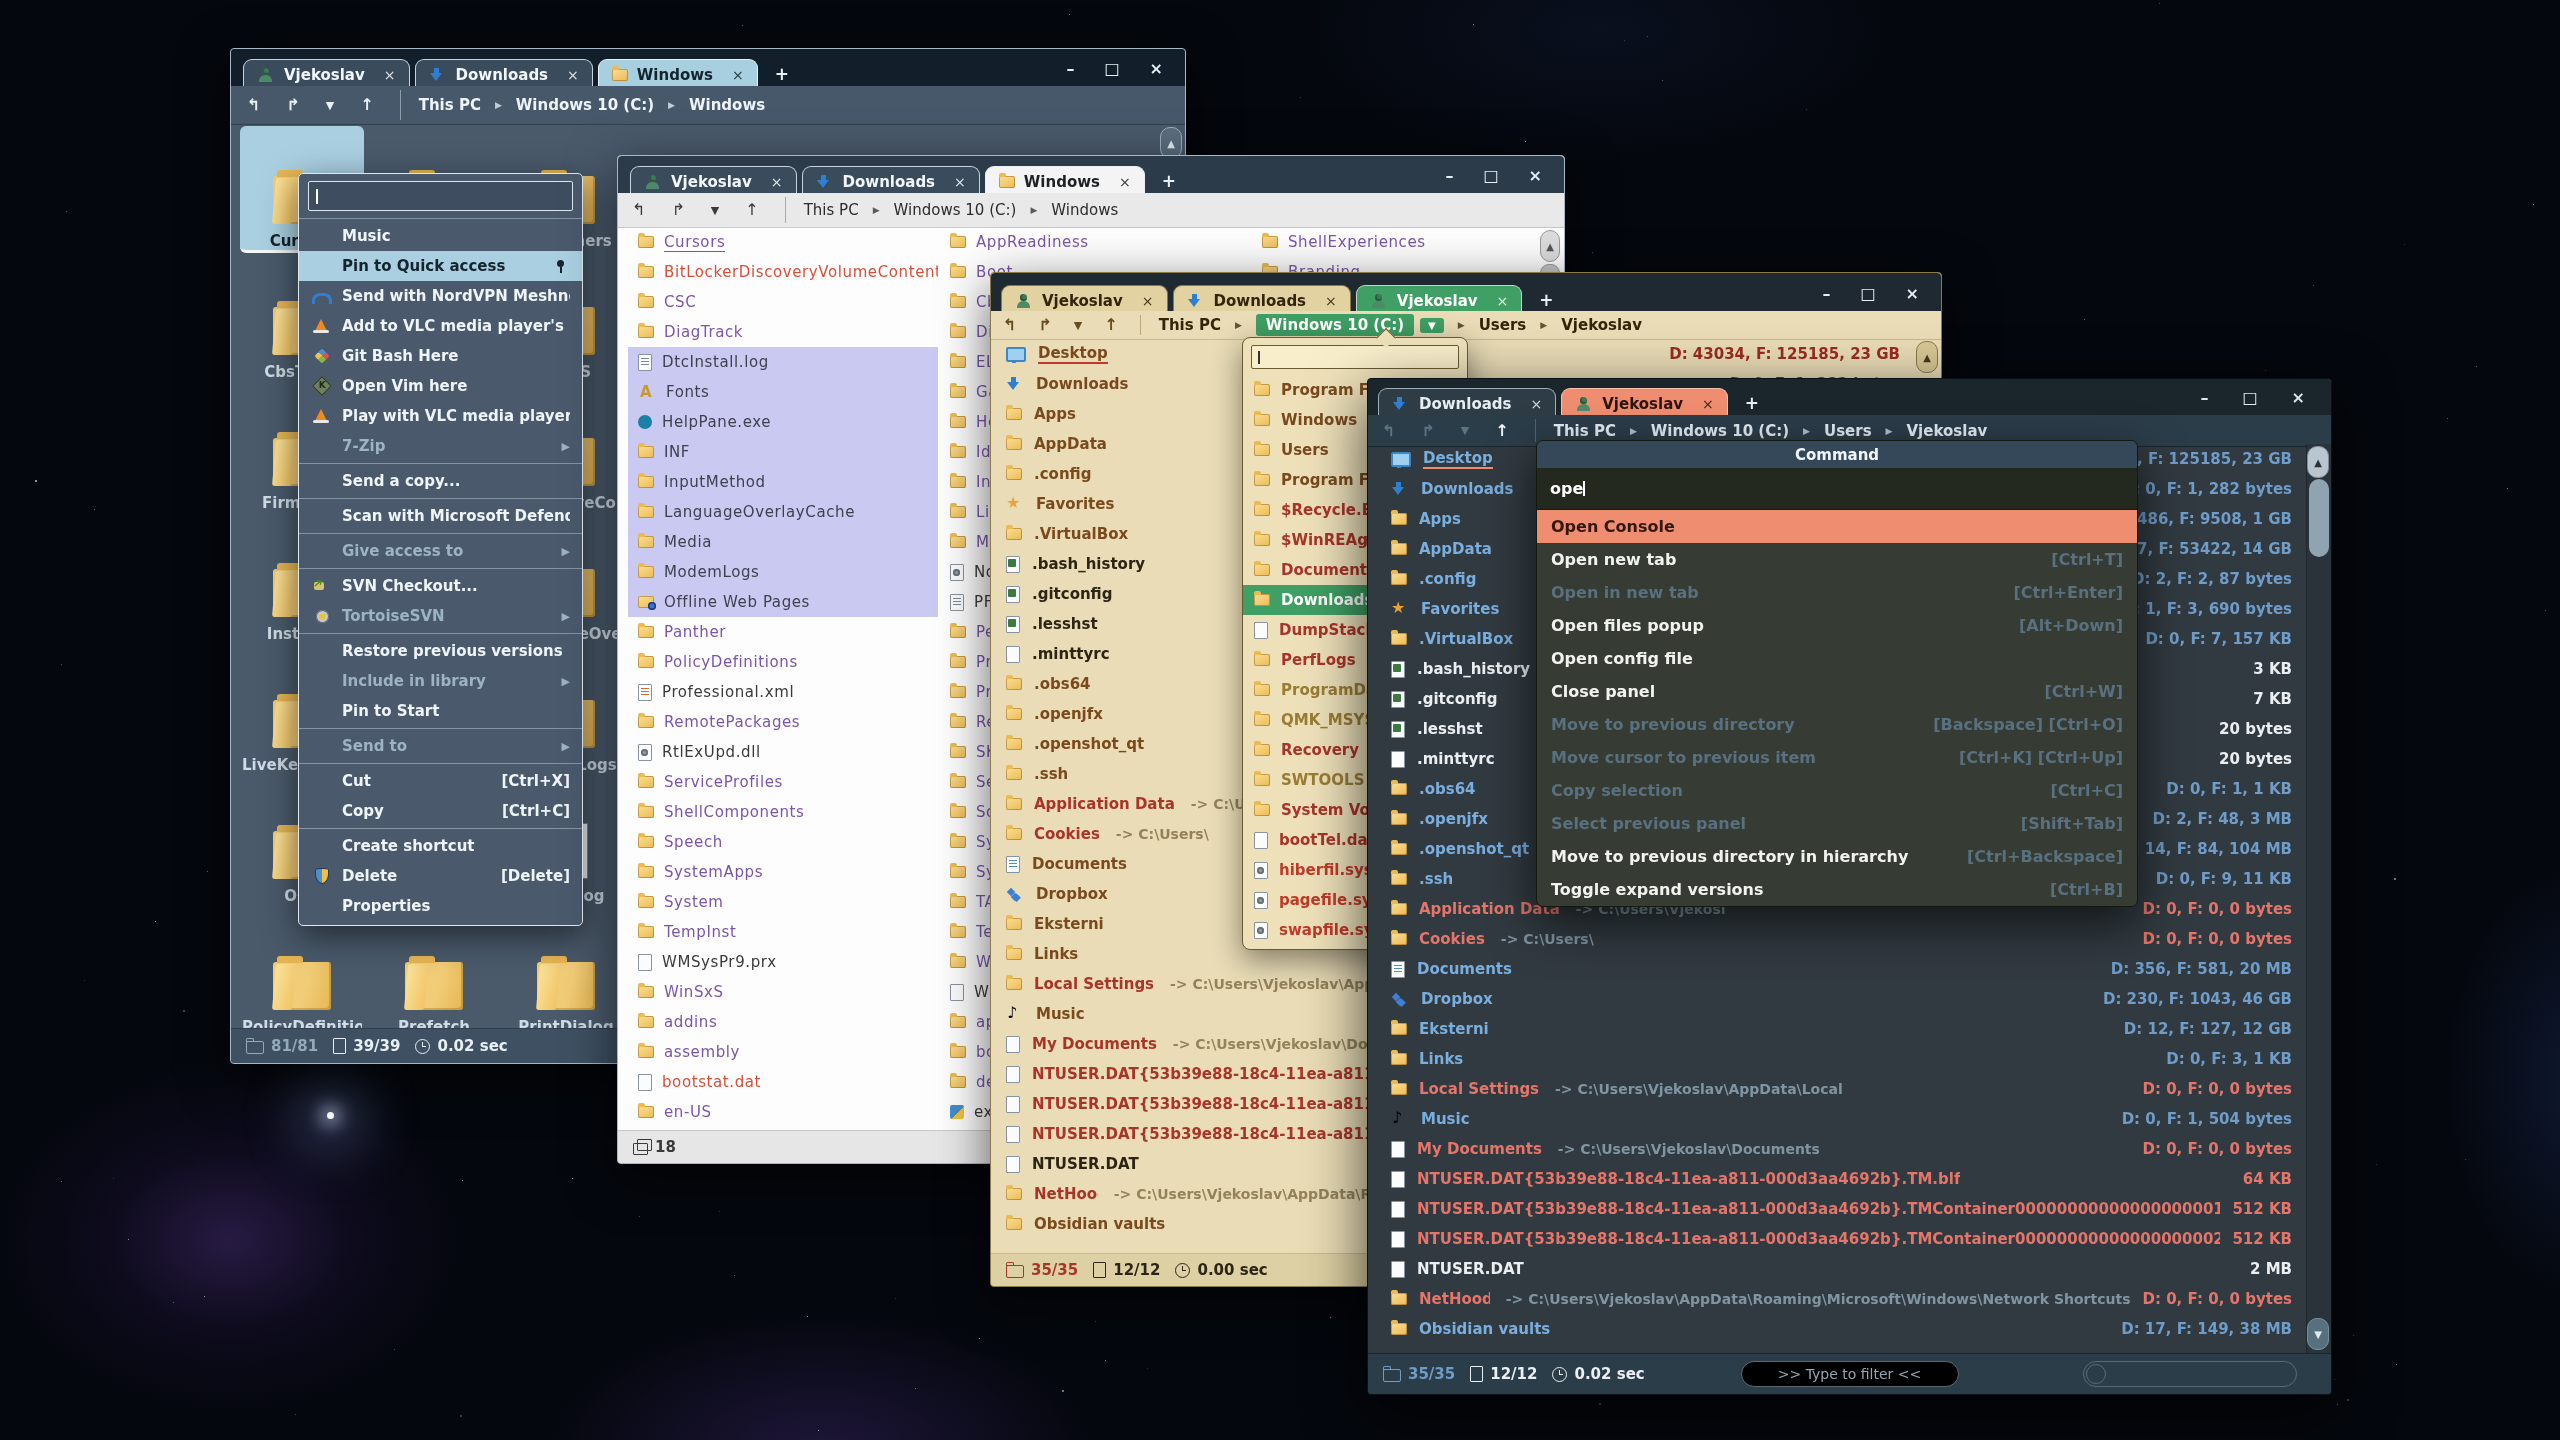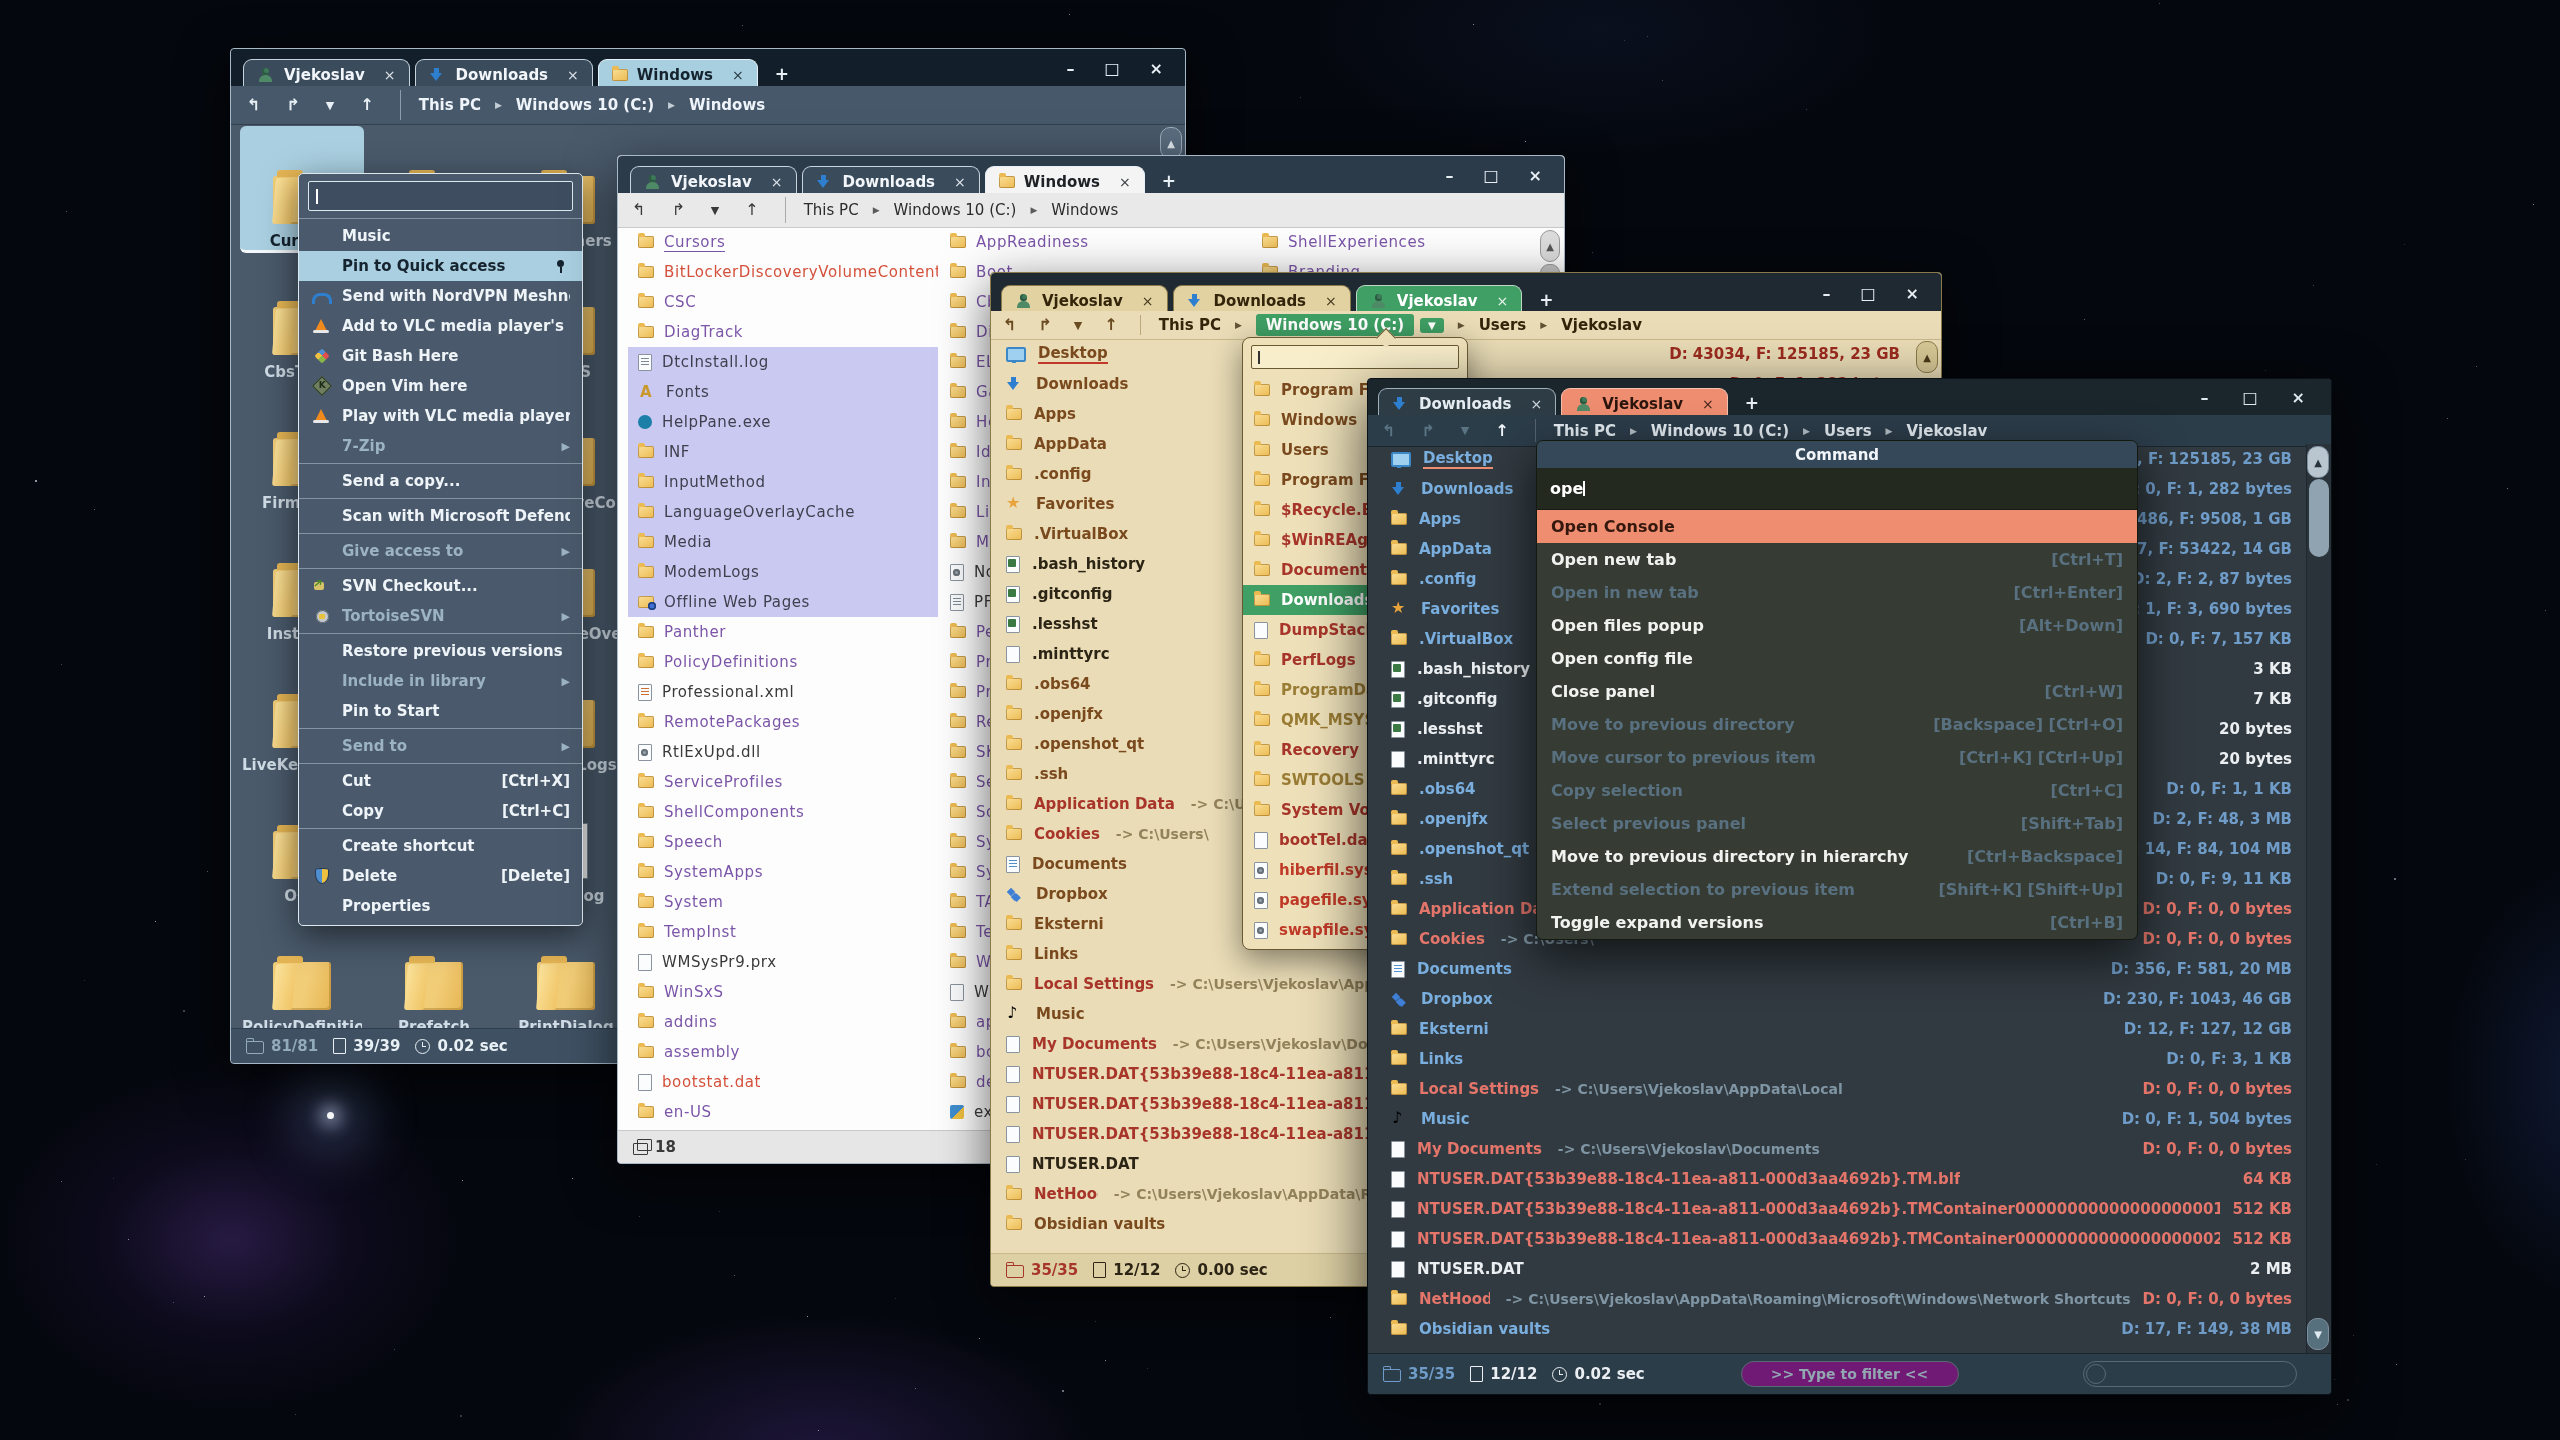--- a/index.html
+++ b/index.html
@@ -210,22 +210,22 @@
   #w4list .sz.c-folder{color:#6f9cc8;}
   #w4list .sz.c-dotfile,#w4list .sz.c-file{color:#eceff2;}
   #w4list .sz.c-junction,#w4list .sz.c-sysfile{color:#e4756a;}
   #w4list .underline .nm{border-bottom:2px solid #ef8d70;}
   #w4lane{position:absolute;right:0;top:65px;bottom:41px;width:24px;background:#2a333a;border-left:1px solid #1f282e;}
   #win4 .scroll-up{right:2px;top:67px;background:#b9c6cf;color:#2a333a;border:1px solid #7d8f9f;}
   #w4thumb{position:absolute;right:2px;top:100px;width:20px;height:78px;background:#8fa3b0;border-radius:10px;}
   #win4 .scroll-down{right:2px;bottom:44px;background:#57707e;color:#dfe9f0;border:1px solid #7d8f9f;}
   #win4 .statusbar{height:40px;background:#2c3d4a;border-top:1px solid #1a262e;color:#eceff2;}
   #win4 .stgroup.dirs{color:#6f9cc8;}
-  #w4filter{position:absolute;left:50%;transform:translateX(-50%);top:7px;width:216px;height:24px;background:#701a75;
-    border:1px solid #5a6a74;border-radius:13px;color:#93a7b2;font-size:14px;font-weight:700;display:flex;align-items:center;justify-content:center;}
+  #w4filter{position:absolute;left:50%;transform:translateX(-50%);top:7px;width:216px;height:24px;background:#000000;
+    border:1px solid #5a6a74;border-radius:13px;color:#93a7b2;font-size:14px;font-weight:400;display:flex;align-items:center;justify-content:center;}
   #w4track{position:absolute;right:34px;top:7px;width:212px;height:24px;border:1px solid #5a6a74;border-radius:13px;}
   #w4track::before{content:"";position:absolute;left:2px;top:2px;width:18px;height:18px;border-radius:50%;border:1px solid #5a6a74;}
 
   
   #palette{position:absolute;left:1536px;top:440px;width:600px;background:#363b33;border:1px solid #141a10;border-radius:7px;
     box-shadow:0 16px 48px rgba(0,0,0,.65);overflow:hidden;}
   #palette .ptitle{height:27px;background:#35485a;color:#f2f6fa;font-size:15px;font-weight:700;display:flex;align-items:center;justify-content:center;}
   #palette .pinput{height:41px;background:#24291f;color:#fff;display:flex;align-items:center;padding-left:13px;font-size:16px;font-weight:700;border-bottom:1px solid #171b13;}
   .prow{height:33px;display:flex;align-items:center;padding:0 14px;font-size:16px;font-weight:700;color:#f0f3ef;}
   .prow .psc{margin-left:auto;color:#58707f;font-weight:700;}
@@ -1688,23 +1688,19 @@
           <span class="psc">[Ctrl+C]</span>
         </div>
         <div class="prow dis">
           <span>Select previous panel</span>
           <span class="psc">[Shift+Tab]</span>
         </div>
         <div class="prow">
           <span>Move to previous directory in hierarchy</span>
           <span class="psc">[Ctrl+Backspace]</span>
         </div>
-        <div class="prow dis">
-          <span>Extend selection to previous item</span>
-          <span class="psc">[Shift+K] [Shift+Up]</span>
-        </div>
         <div class="prow">
           <span>Toggle expand versions</span>
           <span class="psc">[Ctrl+B]</span>
         </div>
       </div>
   </div>
 </div>
 
 </body></html>

